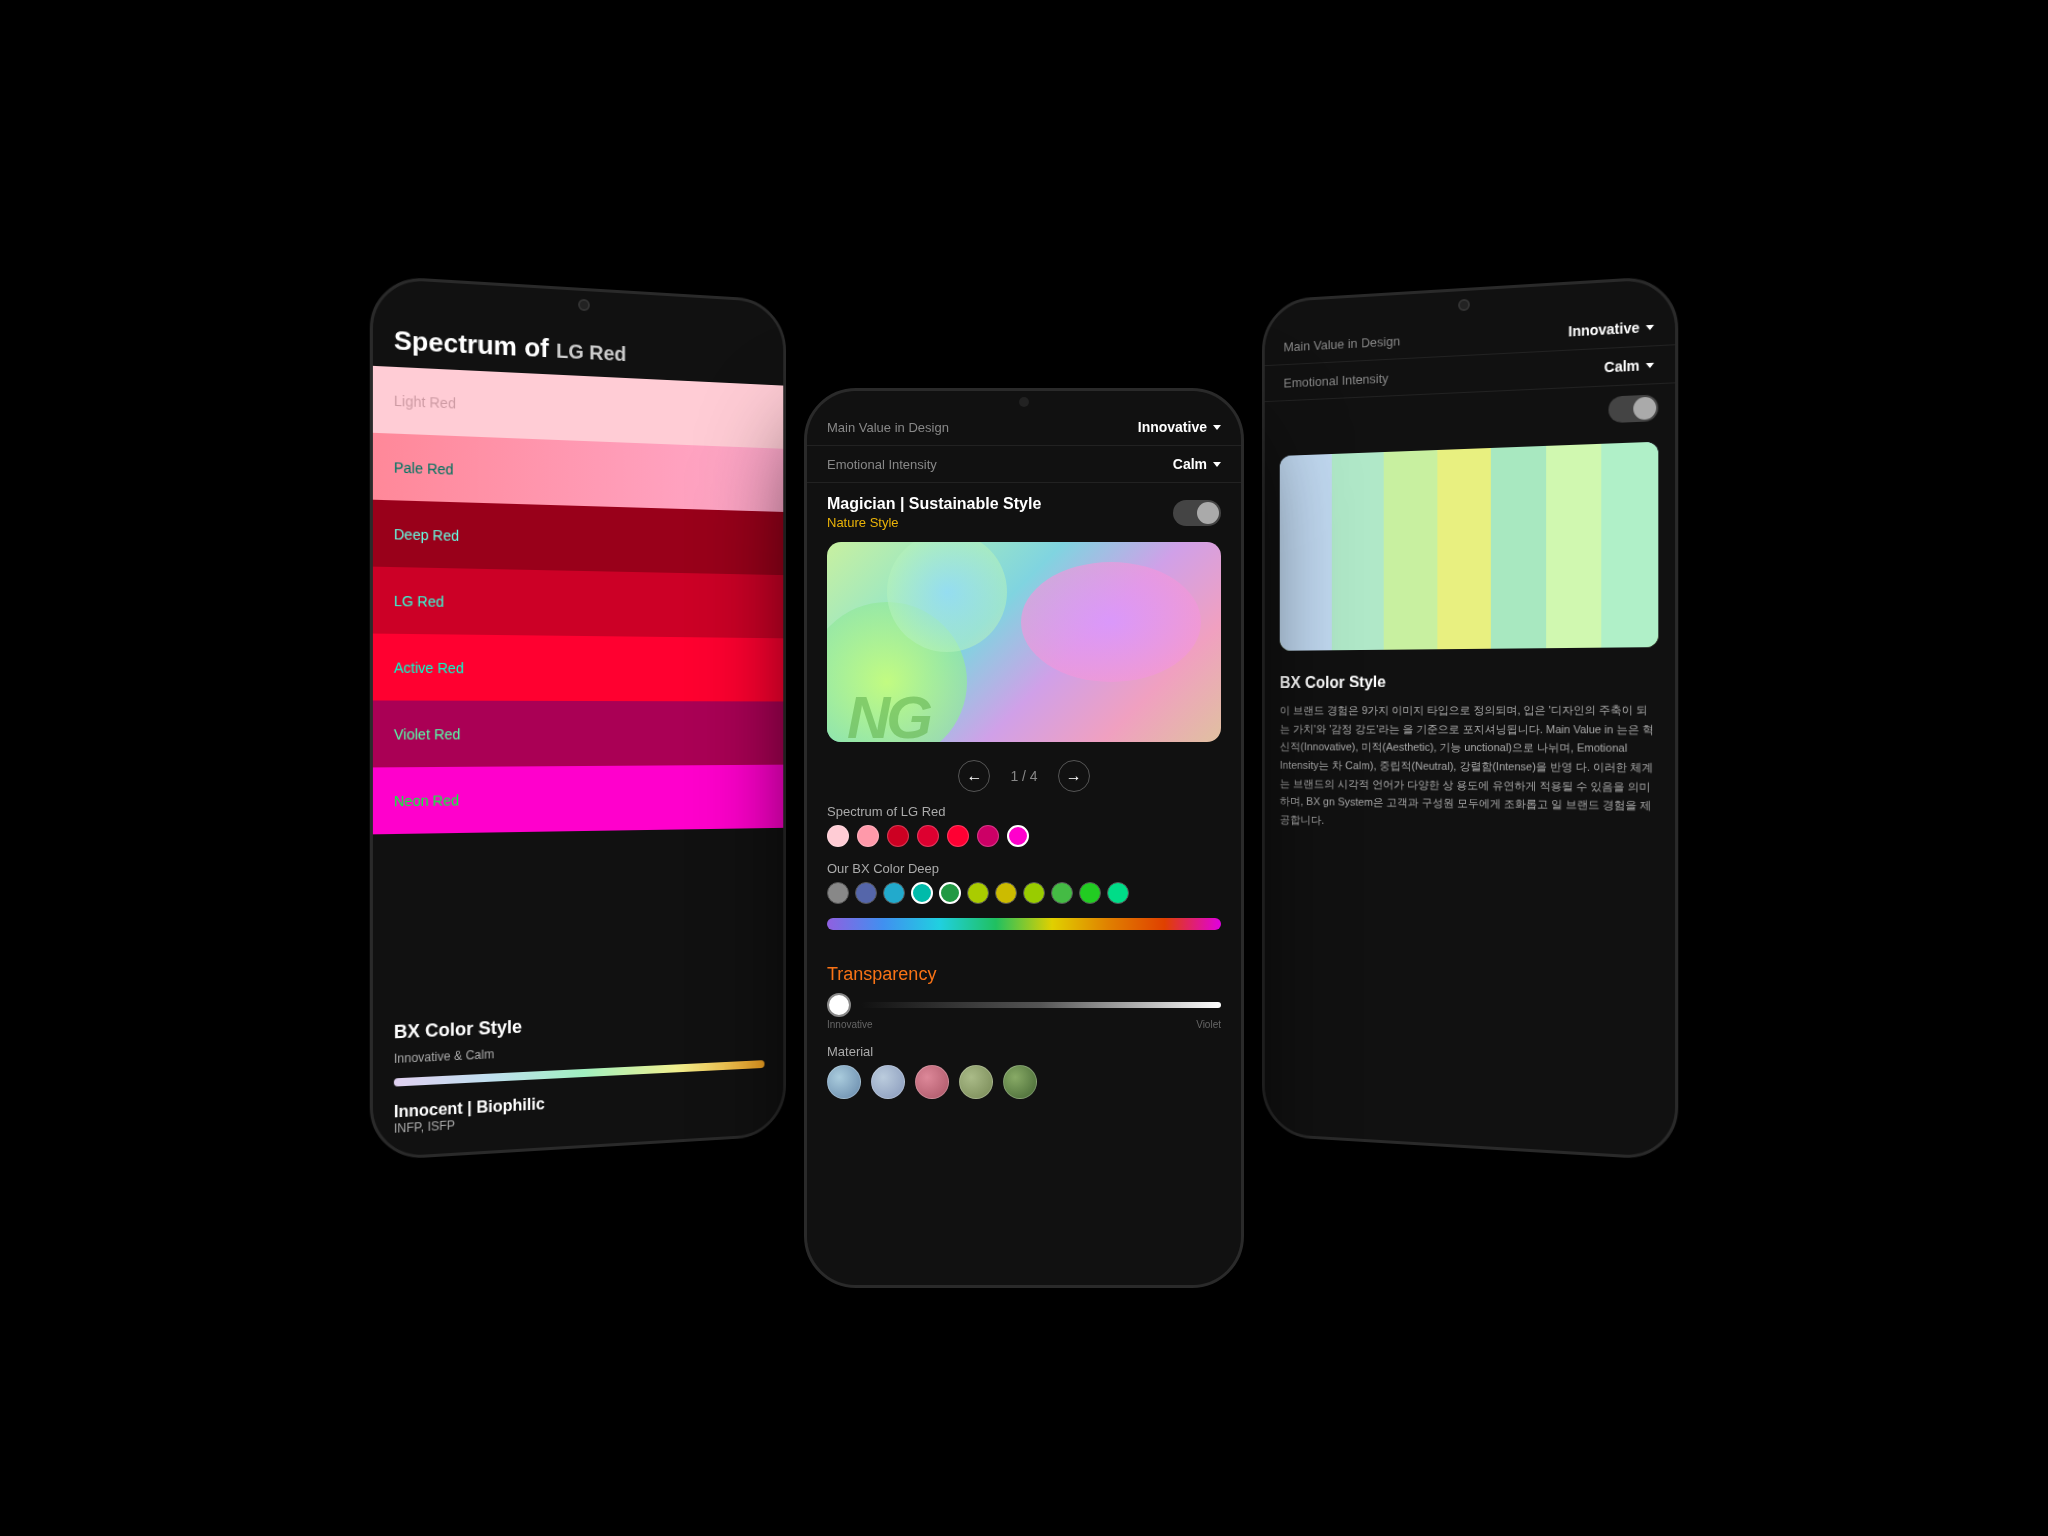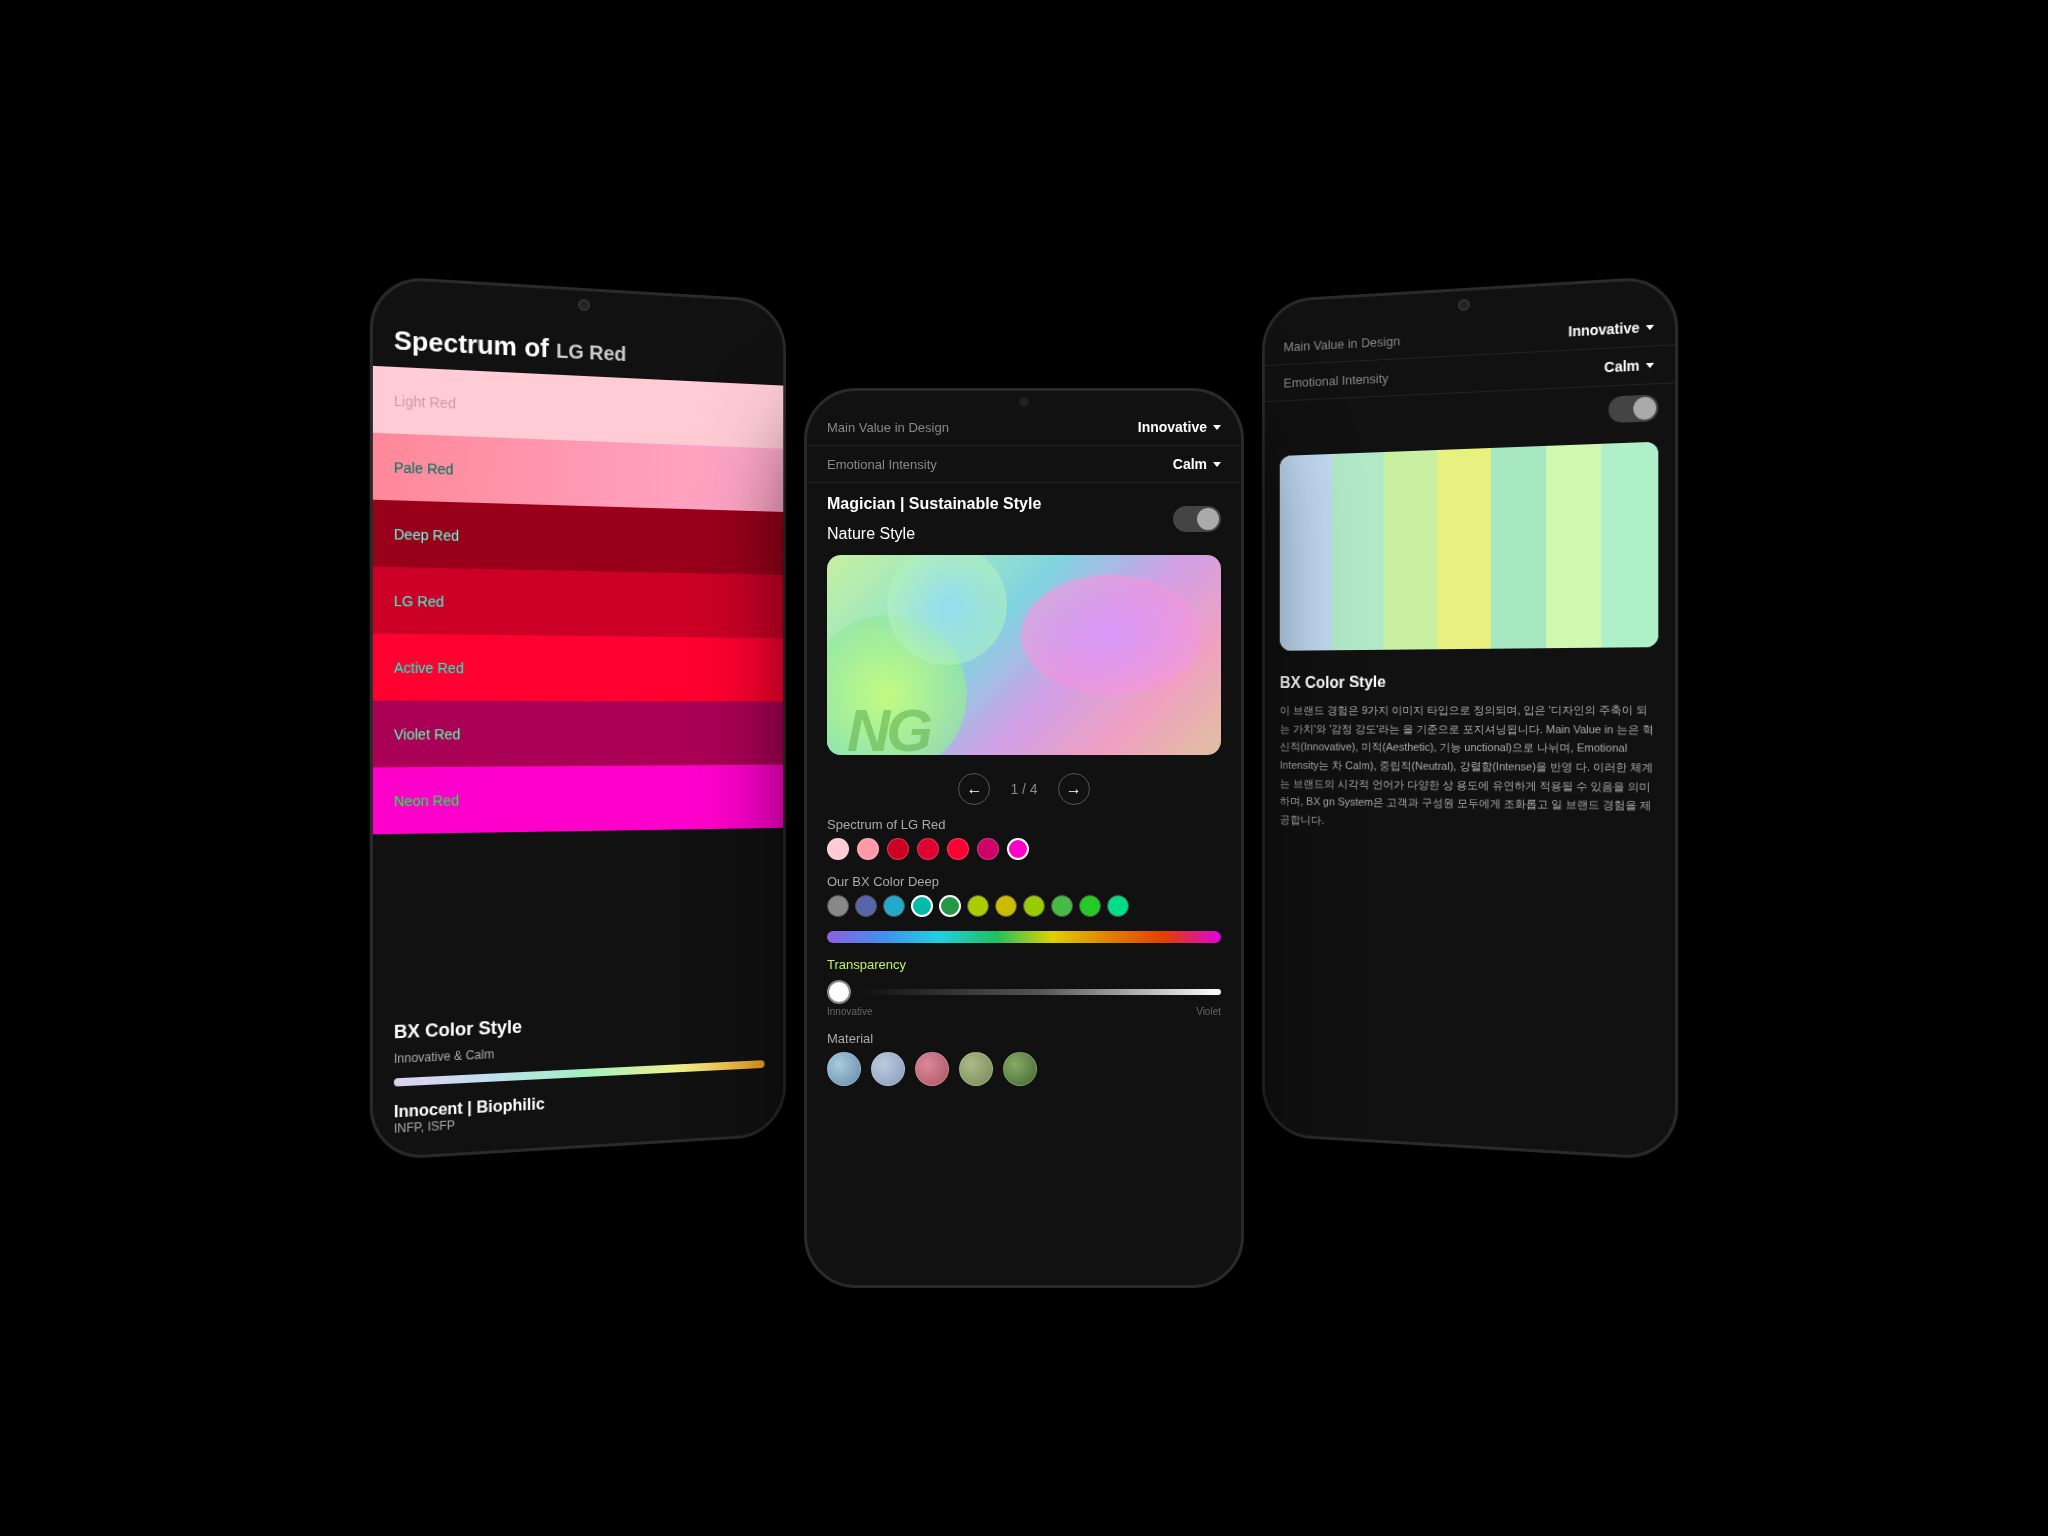--- a/index.html
+++ b/index.html
@@ -202,23 +202,23 @@
       padding: 12px 20px;
     }
 
     .toggle-label {
       font-size: 16px;
       font-weight: 700;
       color: #fff;
     }
 
     .toggle-sub {
-      font-size: 16px;
-      color: #ffffff;
-      margin-top: 12px;
+      font-size: 13px;
+      color: #eab308;
+      margin-top: 2px;
     }
 
     .toggle-switch {
       width: 48px;
       height: 26px;
       background: #444;
       border-radius: 13px;
       position: relative;
     }
 
@@ -337,23 +337,24 @@
       border-radius: 6px;
       margin: 4px 20px 10px;
       background: linear-gradient(to right, #9060e0, #4090f0, #20d0e0, #20c060, #e0d000, #e08000, #e04000, #e000e0);
     }
 
     .transparency-section {
       padding: 4px 20px 8px;
     }
 
     .transparency-label {
-      font-size: 13px;
-      color: #bef264;
+      font-size: 18px;
+      color: #f97316;
       margin-bottom: 8px;
+      margin-top: 20px;
     }
 
     .transparency-bar-container {
       display: flex;
       align-items: center;
       gap: 10px;
     }
 
     .transparency-knob {
       width: 24px;

